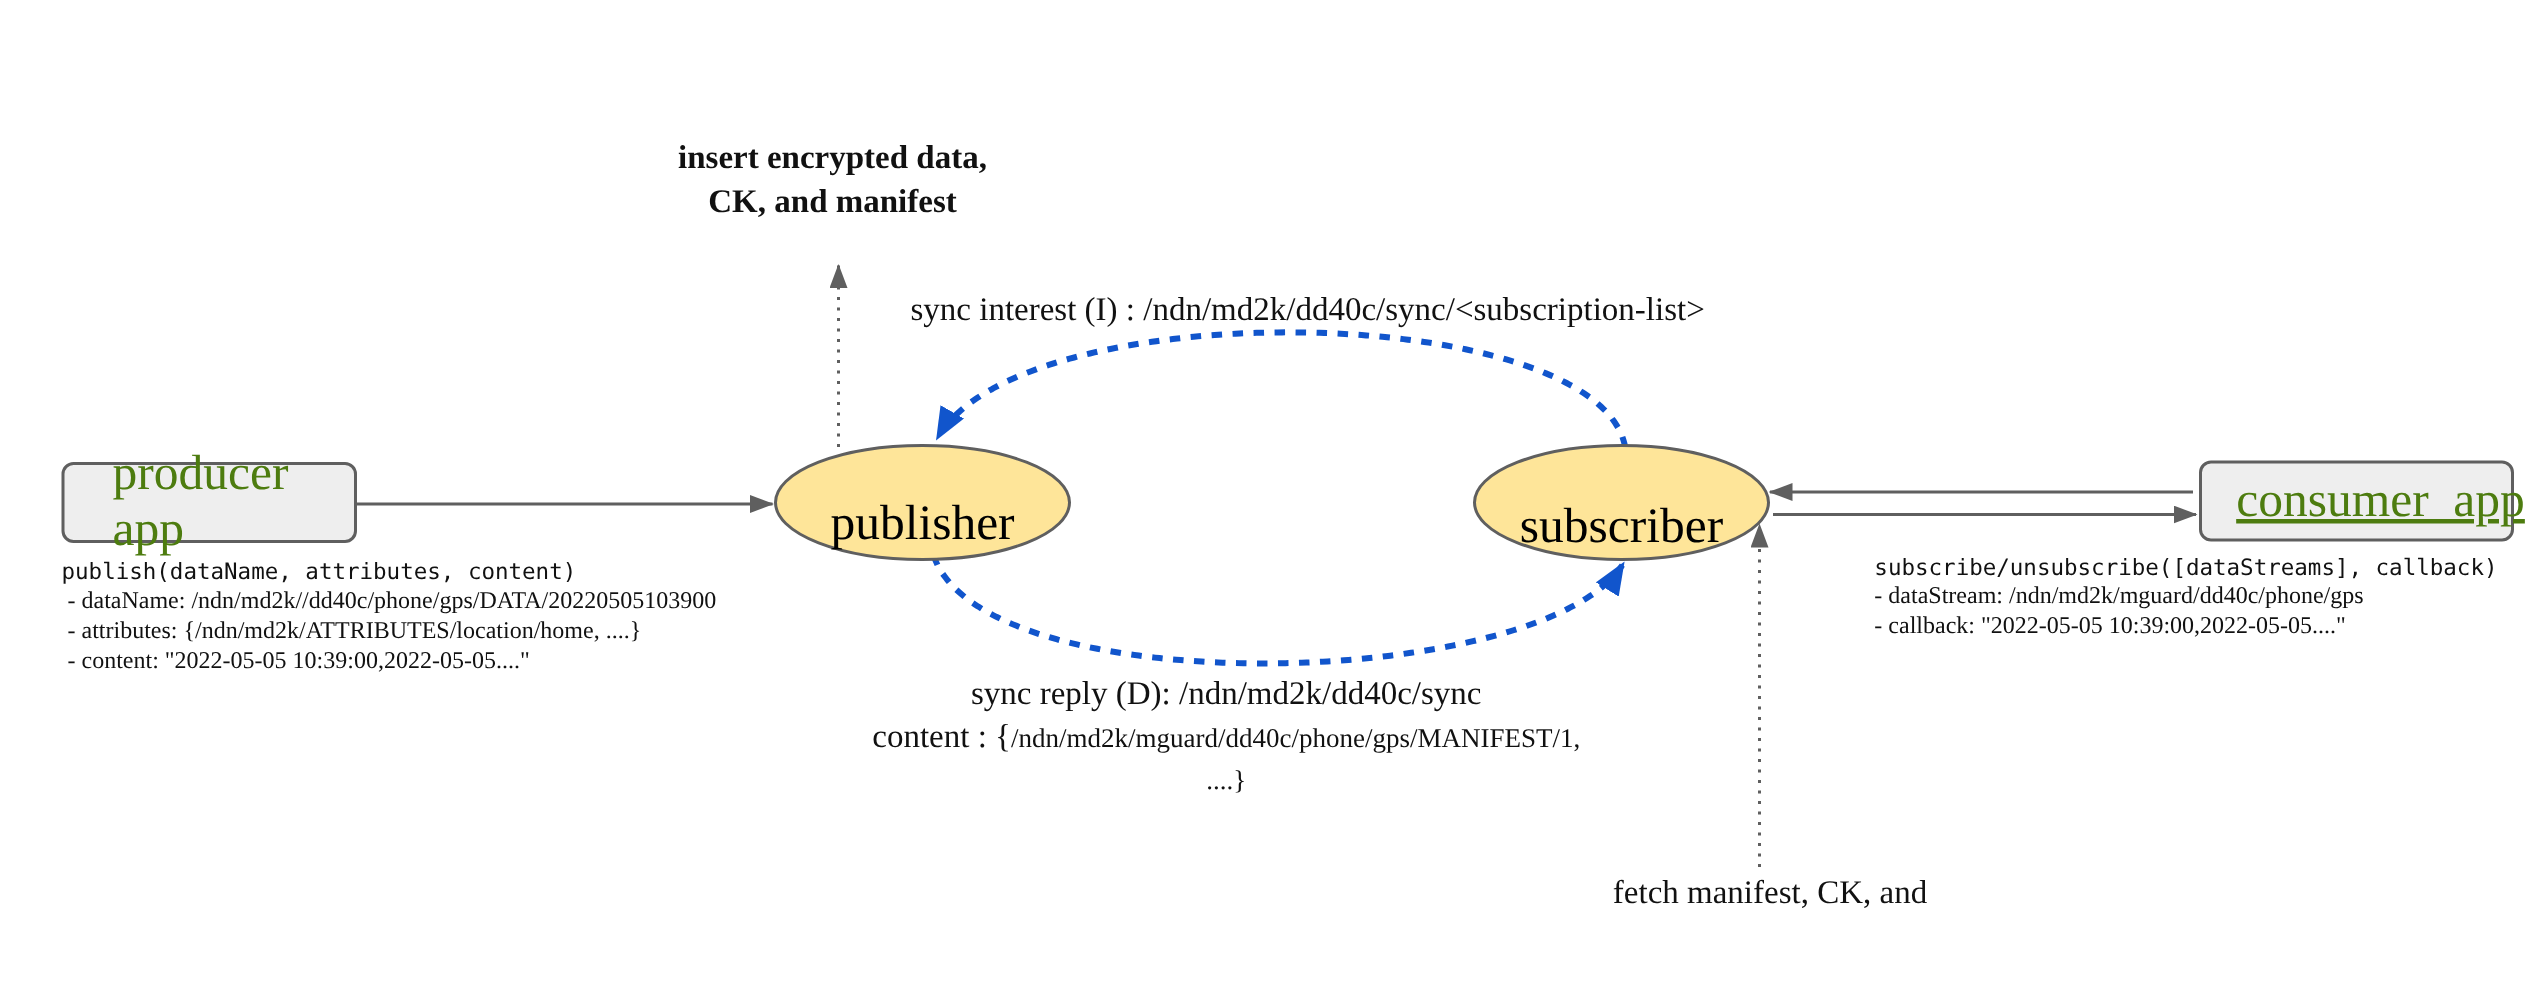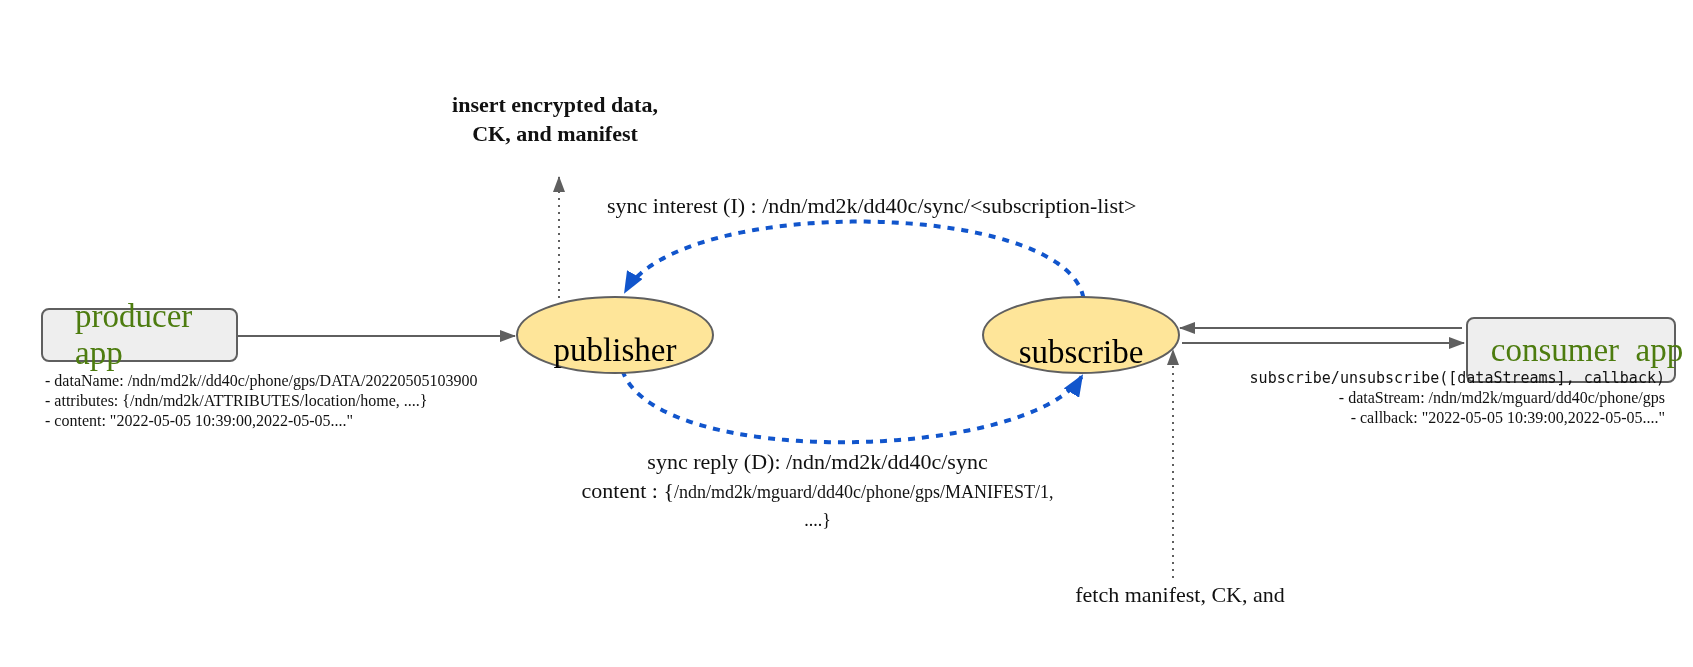--- a/index.html
+++ b/index.html
@@ -8,21 +8,21 @@
   #diagram { position: absolute; left: 0; top: 0; }
   .txt { position: absolute; white-space: nowrap; }
   .serif { font-family: "Liberation Serif", serif; }
   .mono { font-family: "DejaVu Sans Mono", "Liberation Mono", monospace; }
   .box { position: absolute; background: #eeeeee; border: 2px solid #5f5f5f; border-radius: 8px;
          box-sizing: border-box; display: flex; align-items: center; justify-content: center;
          font-family: "Liberation Serif", serif; font-size: 33px; color: #4d7c0f; padding-left: 32px; }
   .node-label { position: absolute; font-family: "Liberation Serif", serif; font-size: 33px; color: #000;
                 text-align: center; transform: translate(-50%, -50%); white-space: nowrap; margin-top: 16px; }
   .center { text-align: center; }
-  .right { text-align: right; }
+  .right { text-align: left; }
   .lbl { font-size: 22px; line-height: 29px; }
   .code { font-size: 15px; line-height: 20px; }
   .small { font-size: 16px; line-height: 20px; }
 </style>
 </head>
 <body>
 
 <svg id="diagram" width="1693" height="667" viewBox="0 0 1693 667">
   <defs>
     <marker id="arrGray" markerWidth="10" markerHeight="10" refX="9" refY="5" orient="auto" markerUnits="userSpaceOnUse">
@@ -51,26 +51,26 @@
   <path d="M623,372 C660,470 1030,460 1082,376" fill="none" stroke="#1155cc" stroke-width="4" stroke-dasharray="3,11" stroke-linecap="square" marker-end="url(#arrBlue)"></path>
 
   <ellipse cx="615" cy="335" rx="98" ry="38" fill="#fee599" stroke="#5f5f5f" stroke-width="2"></ellipse>
 
   <ellipse cx="1081" cy="335" rx="98" ry="38" fill="#fee599" stroke="#5f5f5f" stroke-width="2"></ellipse>
 </svg>
 
 <div class="box" style="left:41px; top:308px; width:197px; height:54px;">
   <span>producer app</span>
 </div>
-<div class="box" style="left:1466px; top:317px; width:210px; height:66px; white-space:pre;">
+<div class="box" style="left:1466px; top:307px; width:210px; height:54px; white-space:pre;text-decoration:underline;">
   <span style="white-space:pre;">consumer  app</span>
 </div>
 
 <div class="node-label" style="left:615px; top:334px;">publisher</div>
-<div class="node-label" style="left:1081px; top:336px;">subscribe</div>
+<div class="node-label" style="left:1081px; top:336px;">subscriber</div>
 
 <div class="txt serif lbl center" style="left:430px; top:90px; width:250px;font-weight:bold;">
   <div>insert encrypted data,</div>
   <div>CK, and manifest</div>
 </div>
 
 <div class="txt serif lbl" style="left:607px; top:191px;">sync interest (I) : /ndn/md2k/dd40c/sync/&lt;subscription-list&gt;</div>
 
 <div class="txt serif center" style="left:520px; top:447px; width:595px;">
   <div class="lbl">sync reply (D): /ndn/md2k/dd40c/sync</div>
@@ -78,20 +78,21 @@
     <span>content : {</span><span style="font-size:18px;margin-top:42px;">/ndn/md2k/mguard/dd40c/phone/gps/MANIFEST/1,</span>
   </div>
   <div class="small" style="font-size:18px; line-height:26px;">....}</div>
 </div>
 
 <div class="txt serif lbl center" style="left:1020px; top:580px; width:320px;">
   <div>fetch manifest, CK, and</div>
 </div>
 
 <div class="txt" style="left:41px; top:371px;">
+  <div class="mono code">publish(dataName, attributes, content)</div>
   <div class="serif small" style="white-space:pre;text-align:center;"> - dataName: /ndn/md2k//dd40c/phone/gps/DATA/20220505103900</div>
   <div class="serif small" style="white-space:pre;"> - attributes: {/ndn/md2k/ATTRIBUTES/location/home, ....}</div>
   <div class="serif small" style="white-space:pre;"> - content: "2022-05-05 10:39:00,2022-05-05...."</div>
 </div>
 
 <div class="txt right" style="right:28px; top:368px;">
   <div class="mono code">subscribe/unsubscribe([dataStreams], callback)</div>
   <div class="serif small">- dataStream: /ndn/md2k/mguard/dd40c/phone/gps</div>
   <div class="serif small" style="padding-right:0px;">- callback: "2022-05-05 10:39:00,2022-05-05...."</div>
 </div>

